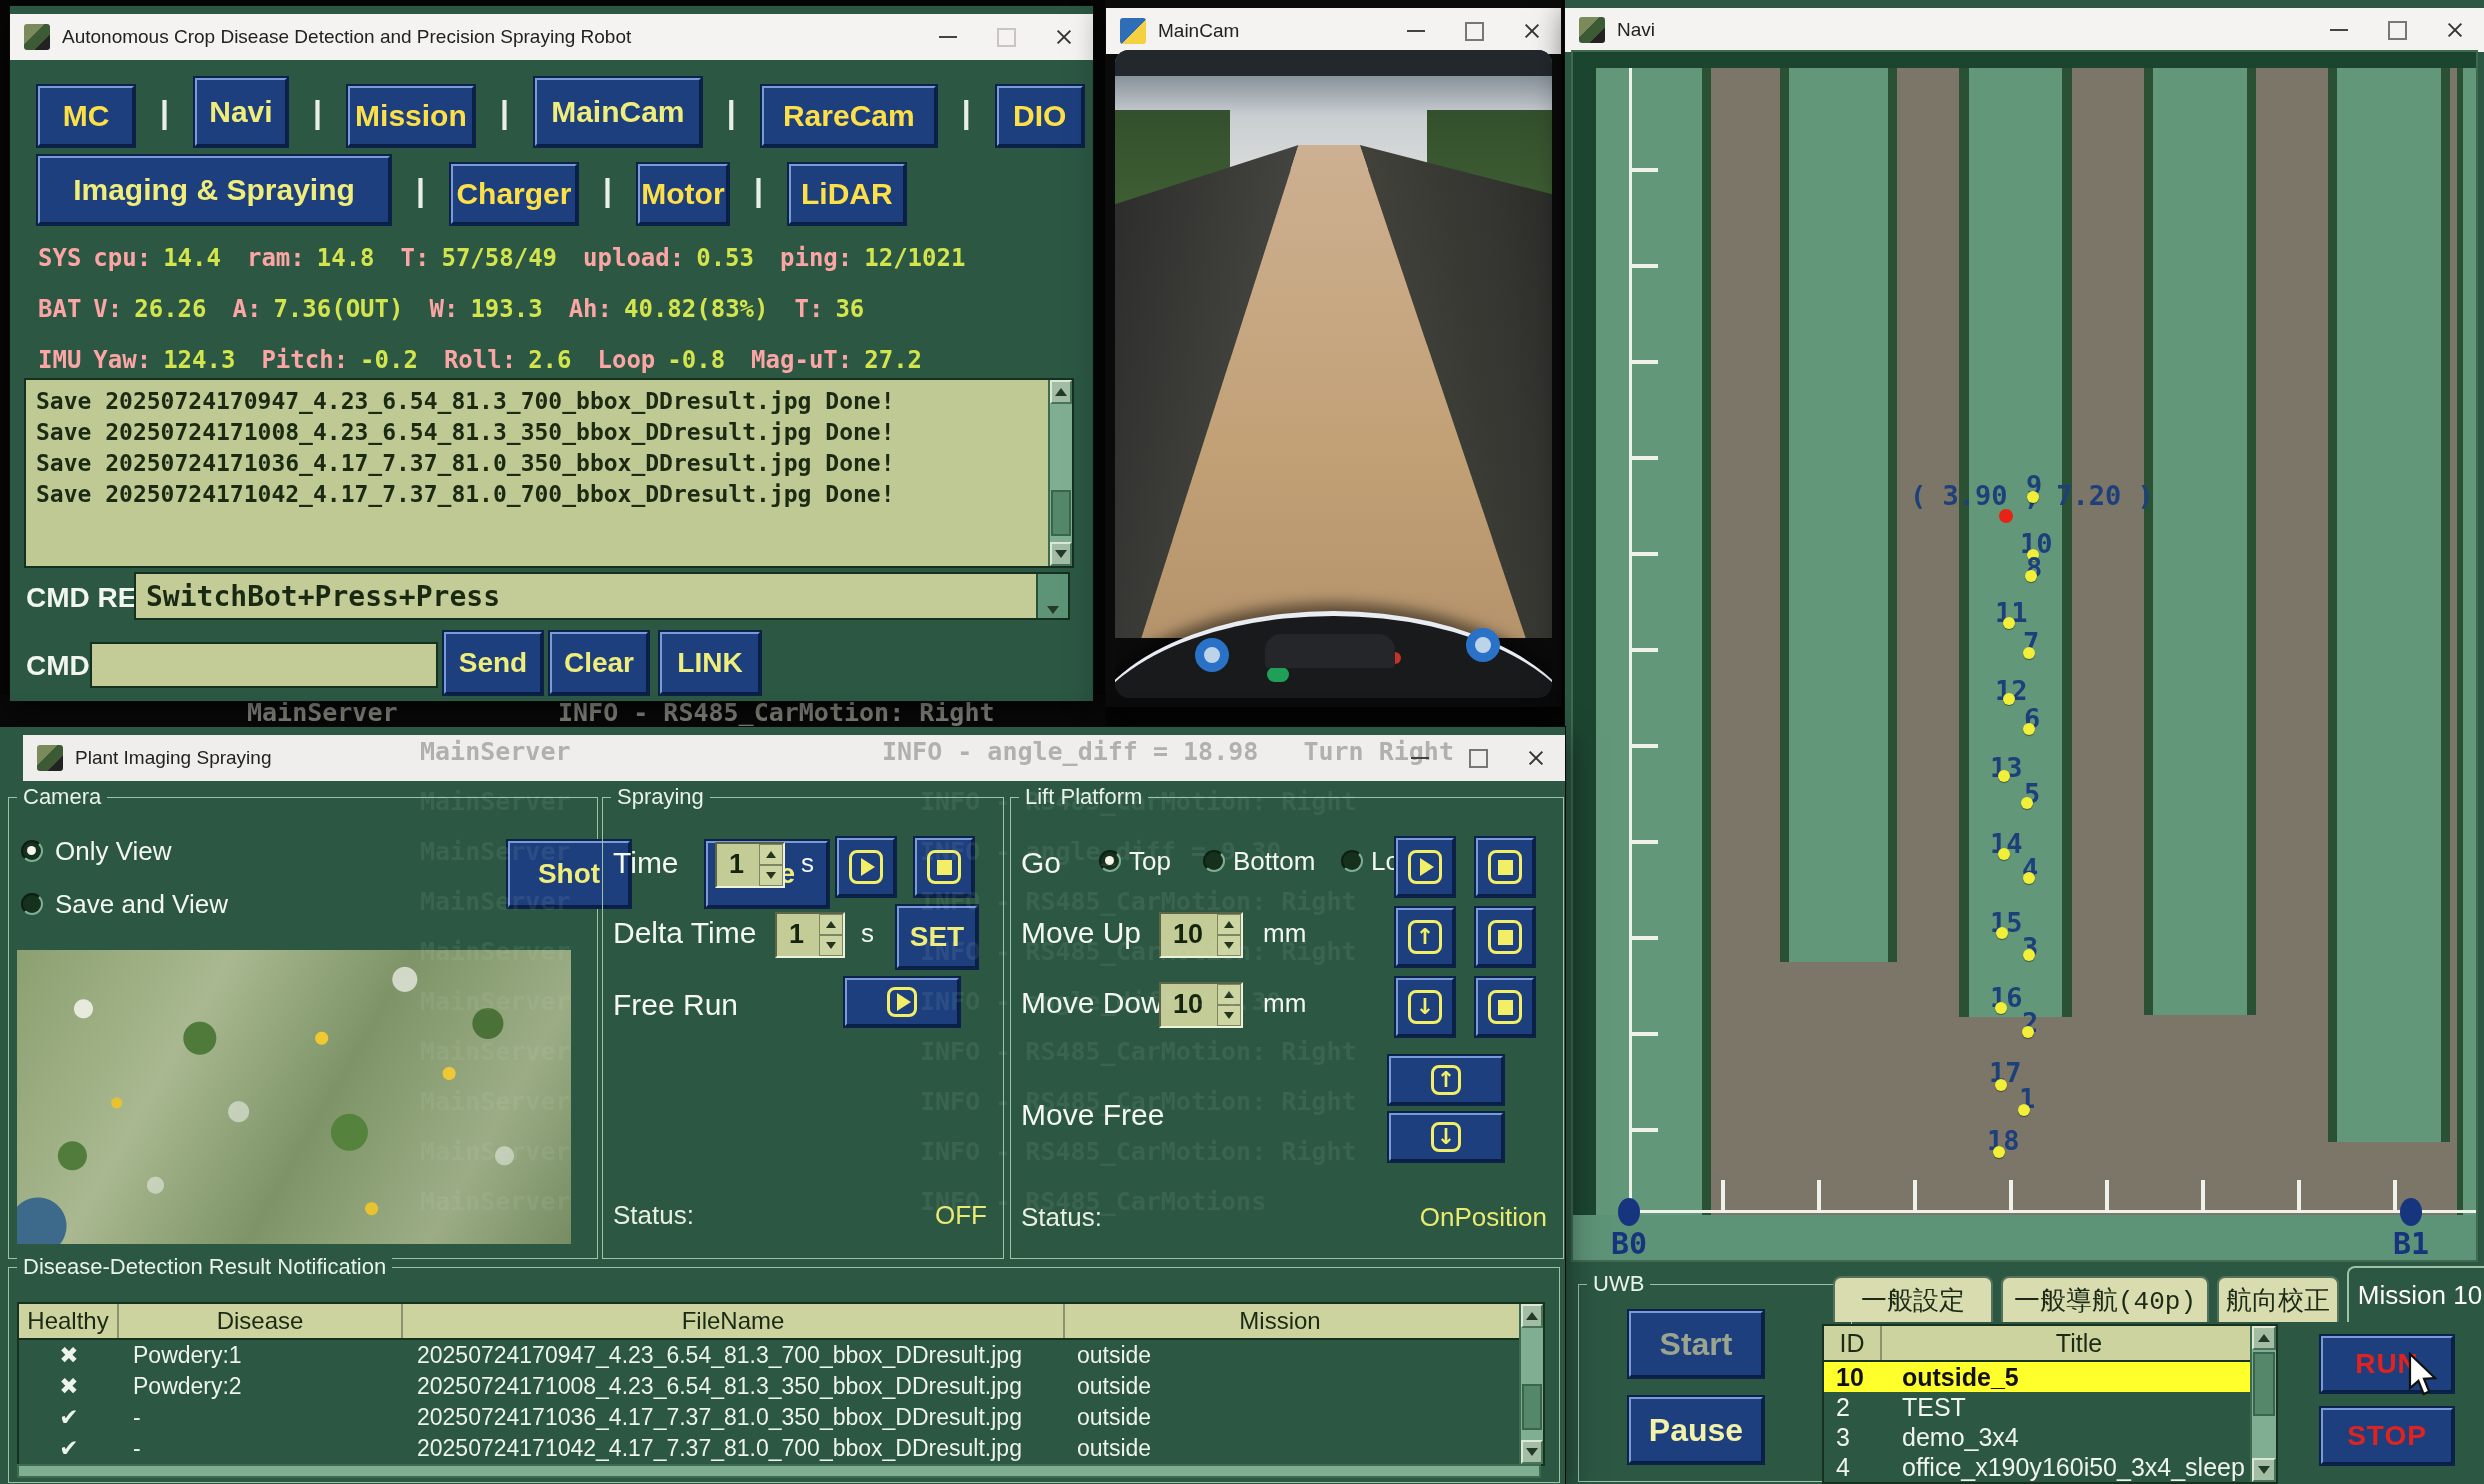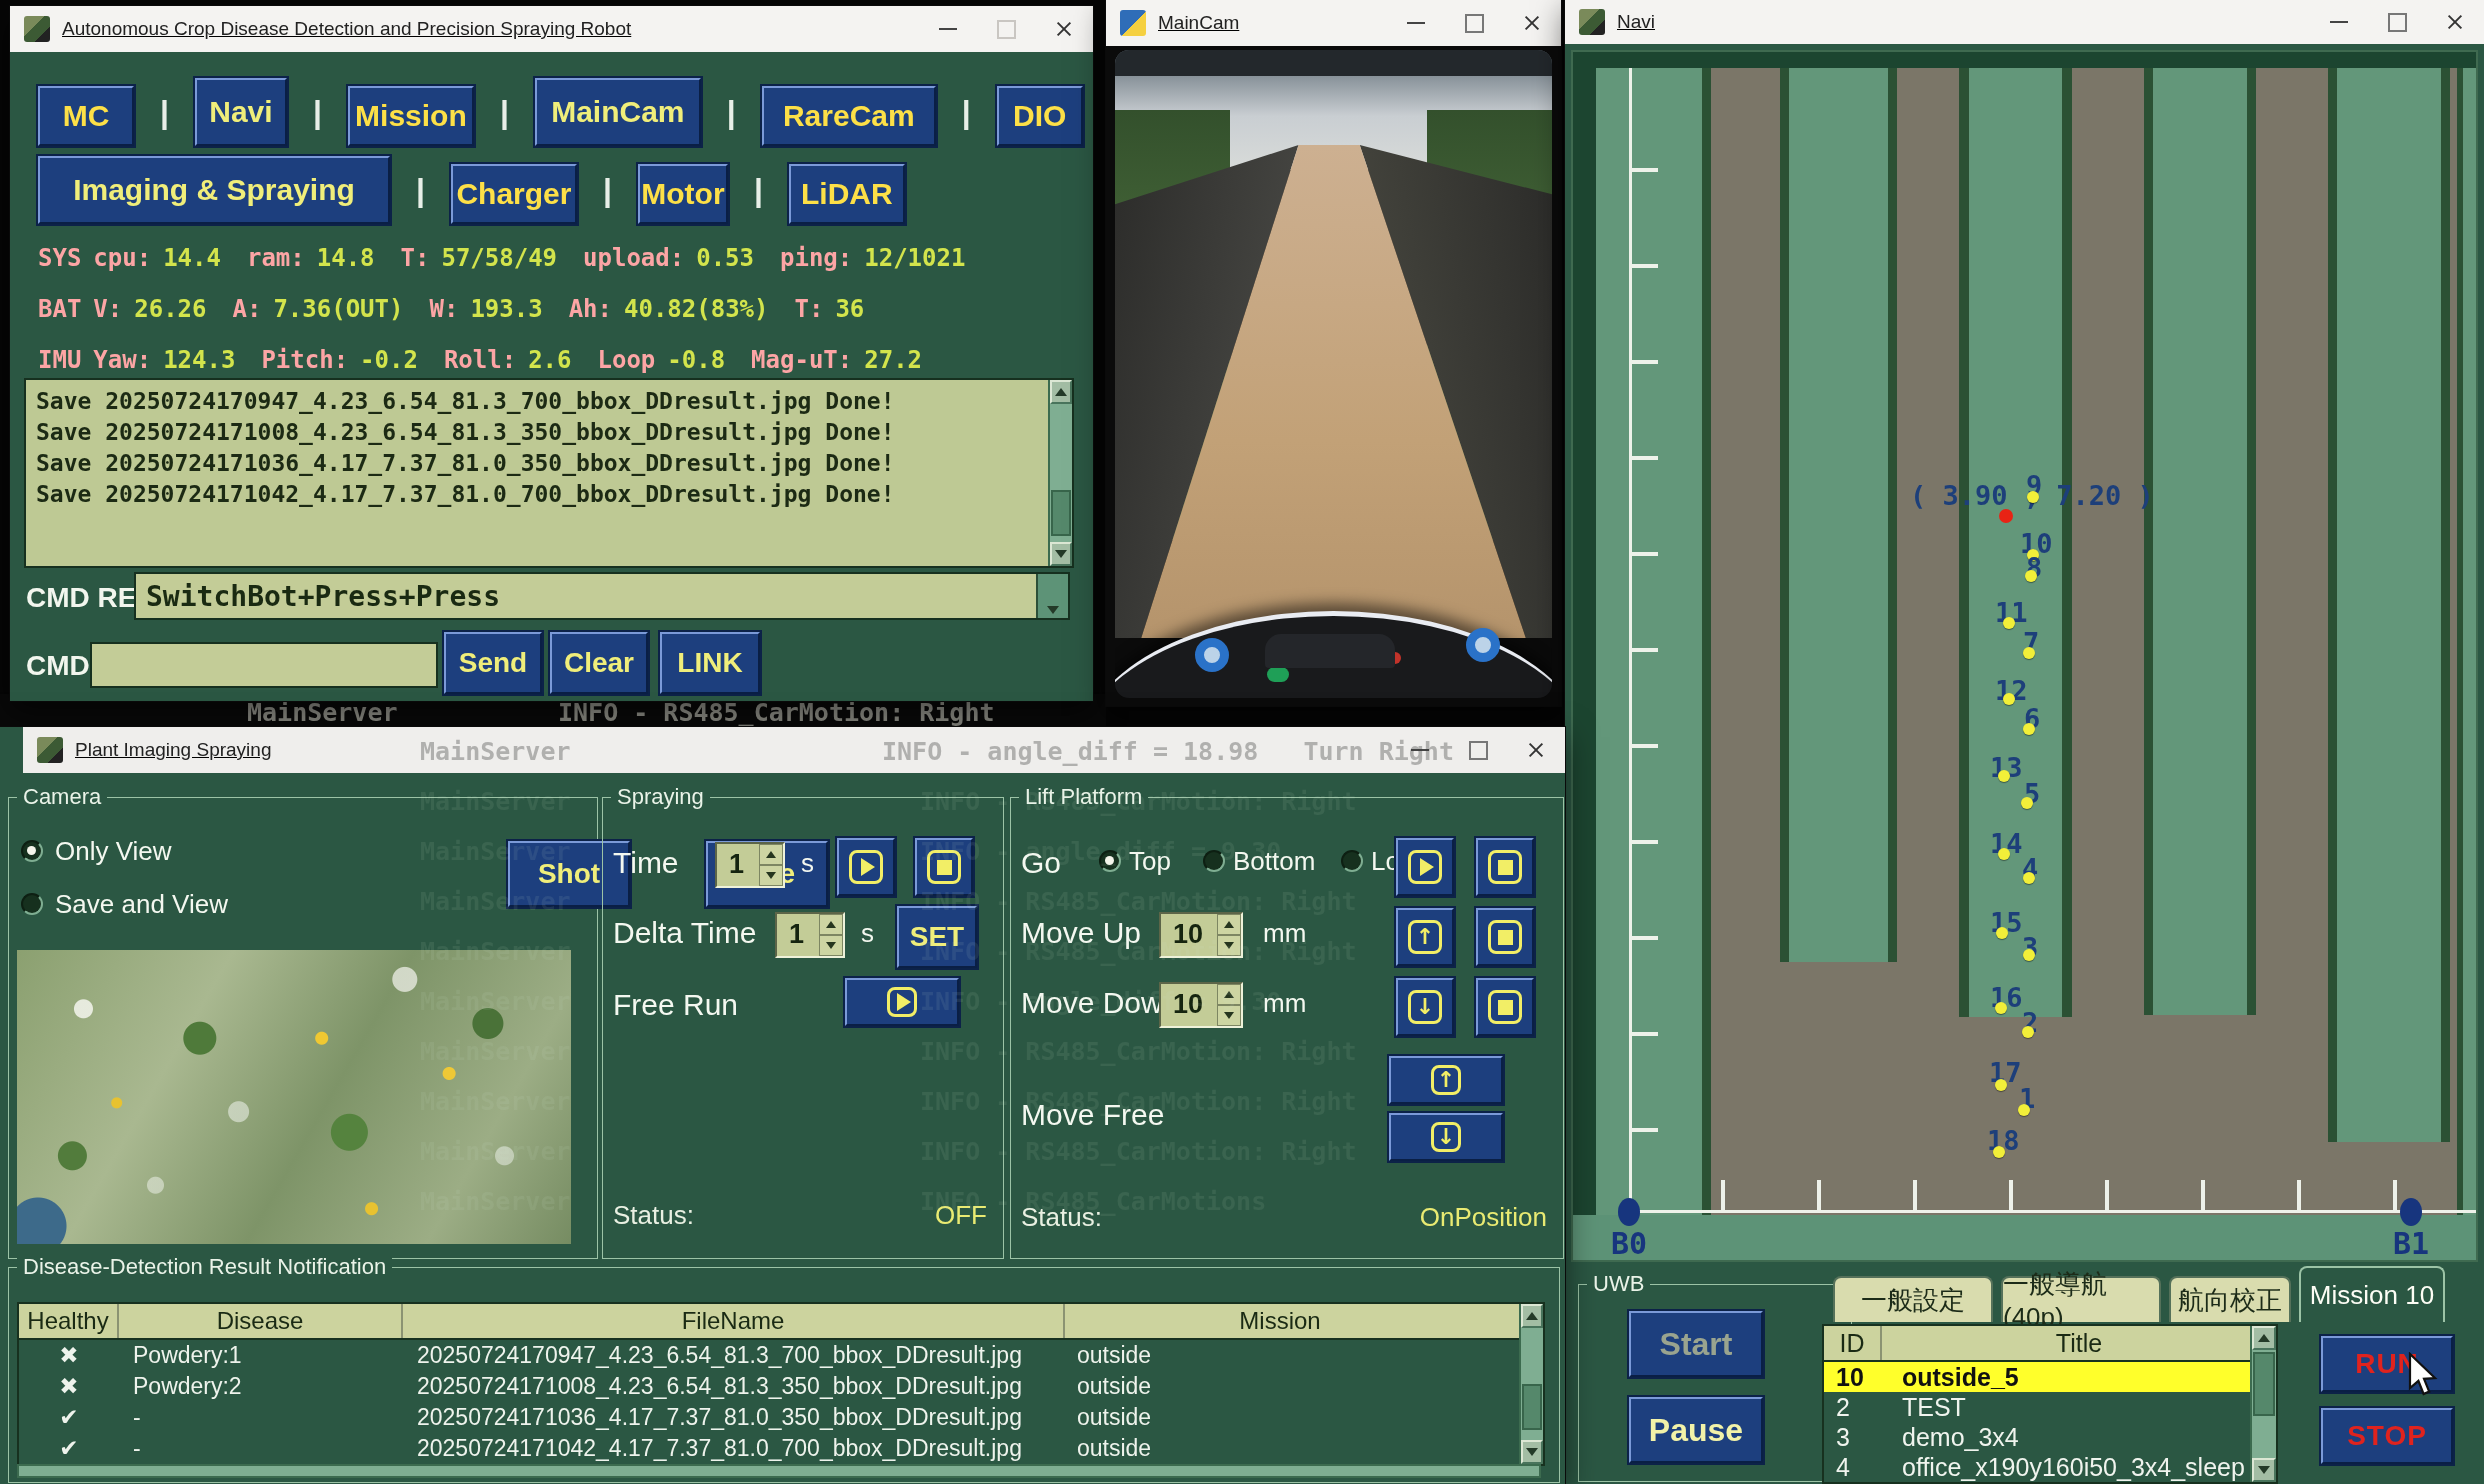--- a/index.html
+++ b/index.html
@@ -1,19 +1,19 @@
 <!DOCTYPE html>
 <html><head>
 <meta charset="utf-8">
 <style>
   html,body{margin:0;padding:0;background:#050505;}
   #screen{position:relative;width:2484px;height:1484px;overflow:hidden;background:#060606;font-family:"Liberation Sans",sans-serif;}
   
   .win{position:absolute;background:#2b5743;box-shadow:0 0 0 1px #0a0a0a,0 10px 30px rgba(0,0,0,.55);}
-  .titlebar{position:absolute;left:0;top:0;right:0;height:46px;background:#f4f3f1;display:flex;align-items:center;padding:0 0 0 14px;box-sizing:border-box;text-decoration:underline;}
+  .titlebar{position:absolute;left:0;top:8px;right:0;height:46px;background:#f4f3f1;display:flex;align-items:center;padding:0 0 0 14px;box-sizing:border-box;}
   .titlebar .t{font-size:19px;color:#222;margin-left:12px;white-space:nowrap;}
   .wctls{margin-left:auto;display:flex;}
   .wctl{width:58px;height:46px;display:flex;align-items:center;justify-content:center;}
   .ic-min{width:18px;height:2px;background:#444;}
   .ic-max{width:15px;height:15px;border:2px solid #777;}
   .ic-max.dim{border-color:#c9c6c2;}
   .ic-x{position:relative;width:20px;height:20px;}
   .ic-x::before,.ic-x::after{content:"";position:absolute;left:9px;top:1px;width:2px;height:18px;background:#333;}
   .ic-x::before{transform:rotate(45deg);} .ic-x::after{transform:rotate(-45deg);}
   .appicon{width:26px;height:26px;border-radius:3px;background:linear-gradient(135deg,#7a8a5a 0 40%,#3c5a34 40% 70%,#222 70%);}
@@ -340,21 +340,21 @@
     </div>
 
     <div class="group" style="left:13px;top:1284px;width:272px;height:196px;">
       <div class="glabel">UWB</div>
       <div class="tbtn" style="position:absolute;left:50px;top:26px;width:130px;height:62px;font-size:32px;color:#9aa48f;">Start</div>
       <div class="tbtn" style="position:absolute;left:50px;top:112px;width:130px;height:62px;font-size:32px;color:#f2f2a8;">Pause</div>
     </div>
 
     <div class="tabs" id="tabs" style="left:268px;top:1266px;height:56px;">
         <div class="tab" style="width: 160px;">一般設定</div>
-        <div class="tab" style="width: 160px;">一般導航(40p)</div>
+        <div class="tab" style="width: 208px; font-family: Liberation Mono, monospace;">一般導航(40p)</div>
         <div class="tab" style="width: 122px;">航向校正</div>
         <div class="tab active" style="width: 146px;">Mission 10</div>
       </div>
 
     <div class="mtable" style="left:257px;top:1324px;width:452px;height:156px;">
       <div class="mhead">
         <span class="mh-id">ID</span>
         <span class="mh-title">Title</span>
       </div>
       <div id="mission-body">

